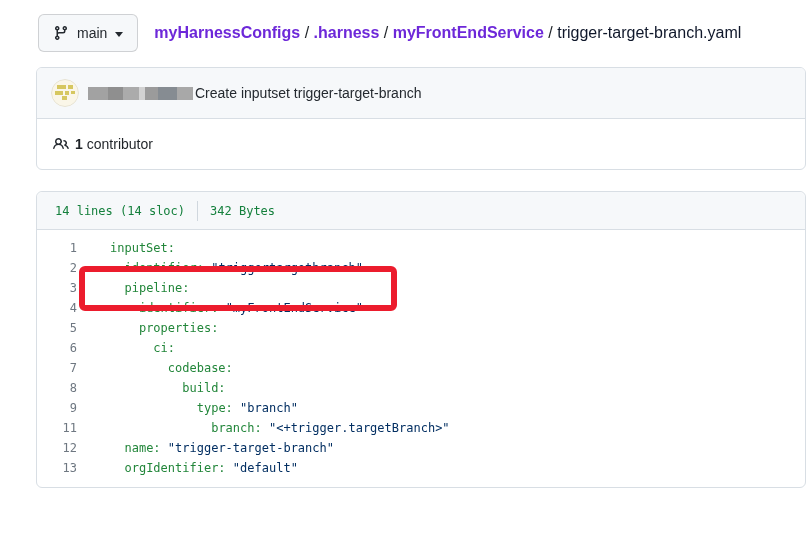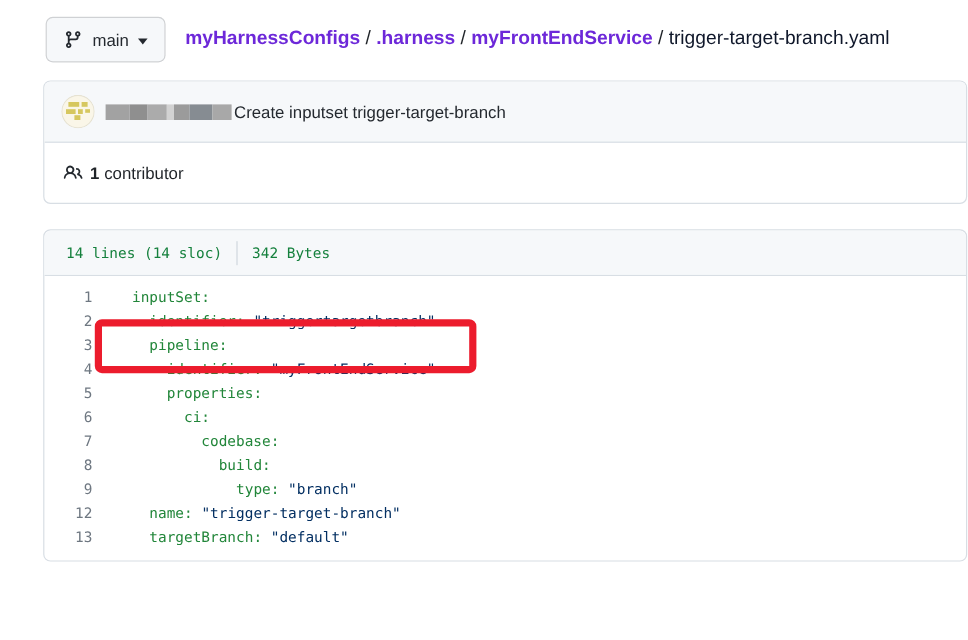--- a/index.html
+++ b/index.html
@@ -147,23 +147,27 @@
       </div>
       <div class="code-line">
         <span class="ln">8</span>
         <span class="lc"><span class="tok-p">          </span><span class="tok-k">build:</span></span>
       </div>
       <div class="code-line">
         <span class="ln">9</span>
         <span class="lc"><span class="tok-p">            </span><span class="tok-k">type:</span><span class="tok-p"> </span><span class="tok-s">"branch"</span></span>
       </div>
       <div class="code-line">
+        <span class="ln">11</span>
+        <span class="lc"><span class="tok-p">              </span><span class="tok-k">branch:</span><span class="tok-p"> </span><span class="tok-s">"&lt;+trigger.targetBranch&gt;"</span></span>
+      </div>
+      <div class="code-line">
         <span class="ln">12</span>
         <span class="lc"><span class="tok-p">  </span><span class="tok-k">name:</span><span class="tok-p"> </span><span class="tok-s">"trigger-target-branch"</span></span>
       </div>
       <div class="code-line">
         <span class="ln">13</span>
-        <span class="lc"><span class="tok-p">  </span><span class="tok-k">targetBranch:</span><span class="tok-p"> </span><span class="tok-s">"default"</span></span>
+        <span class="lc"><span class="tok-p">  </span><span class="tok-k">orgIdentifier:</span><span class="tok-p"> </span><span class="tok-s">"default"</span></span>
       </div>
     </div>
 </section>
 
 <div class="red-annotation"></div>
 
 </body></html>

